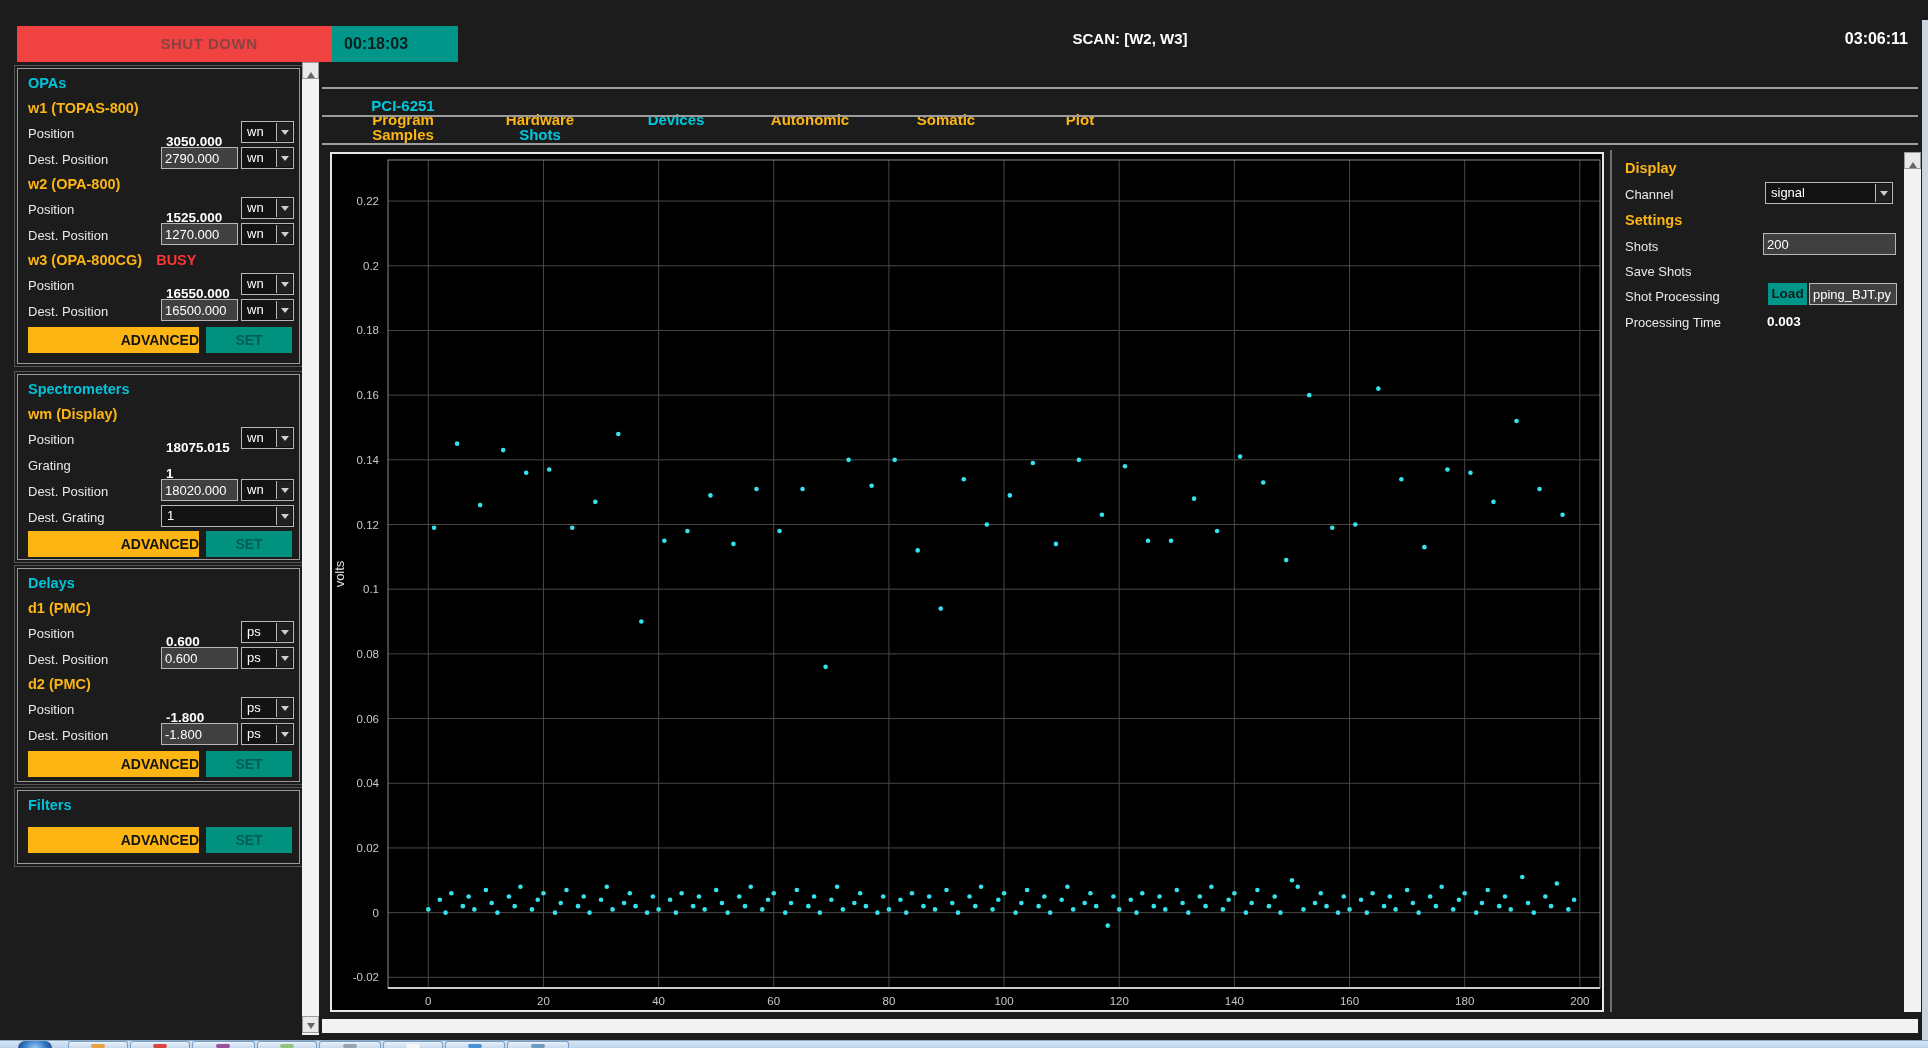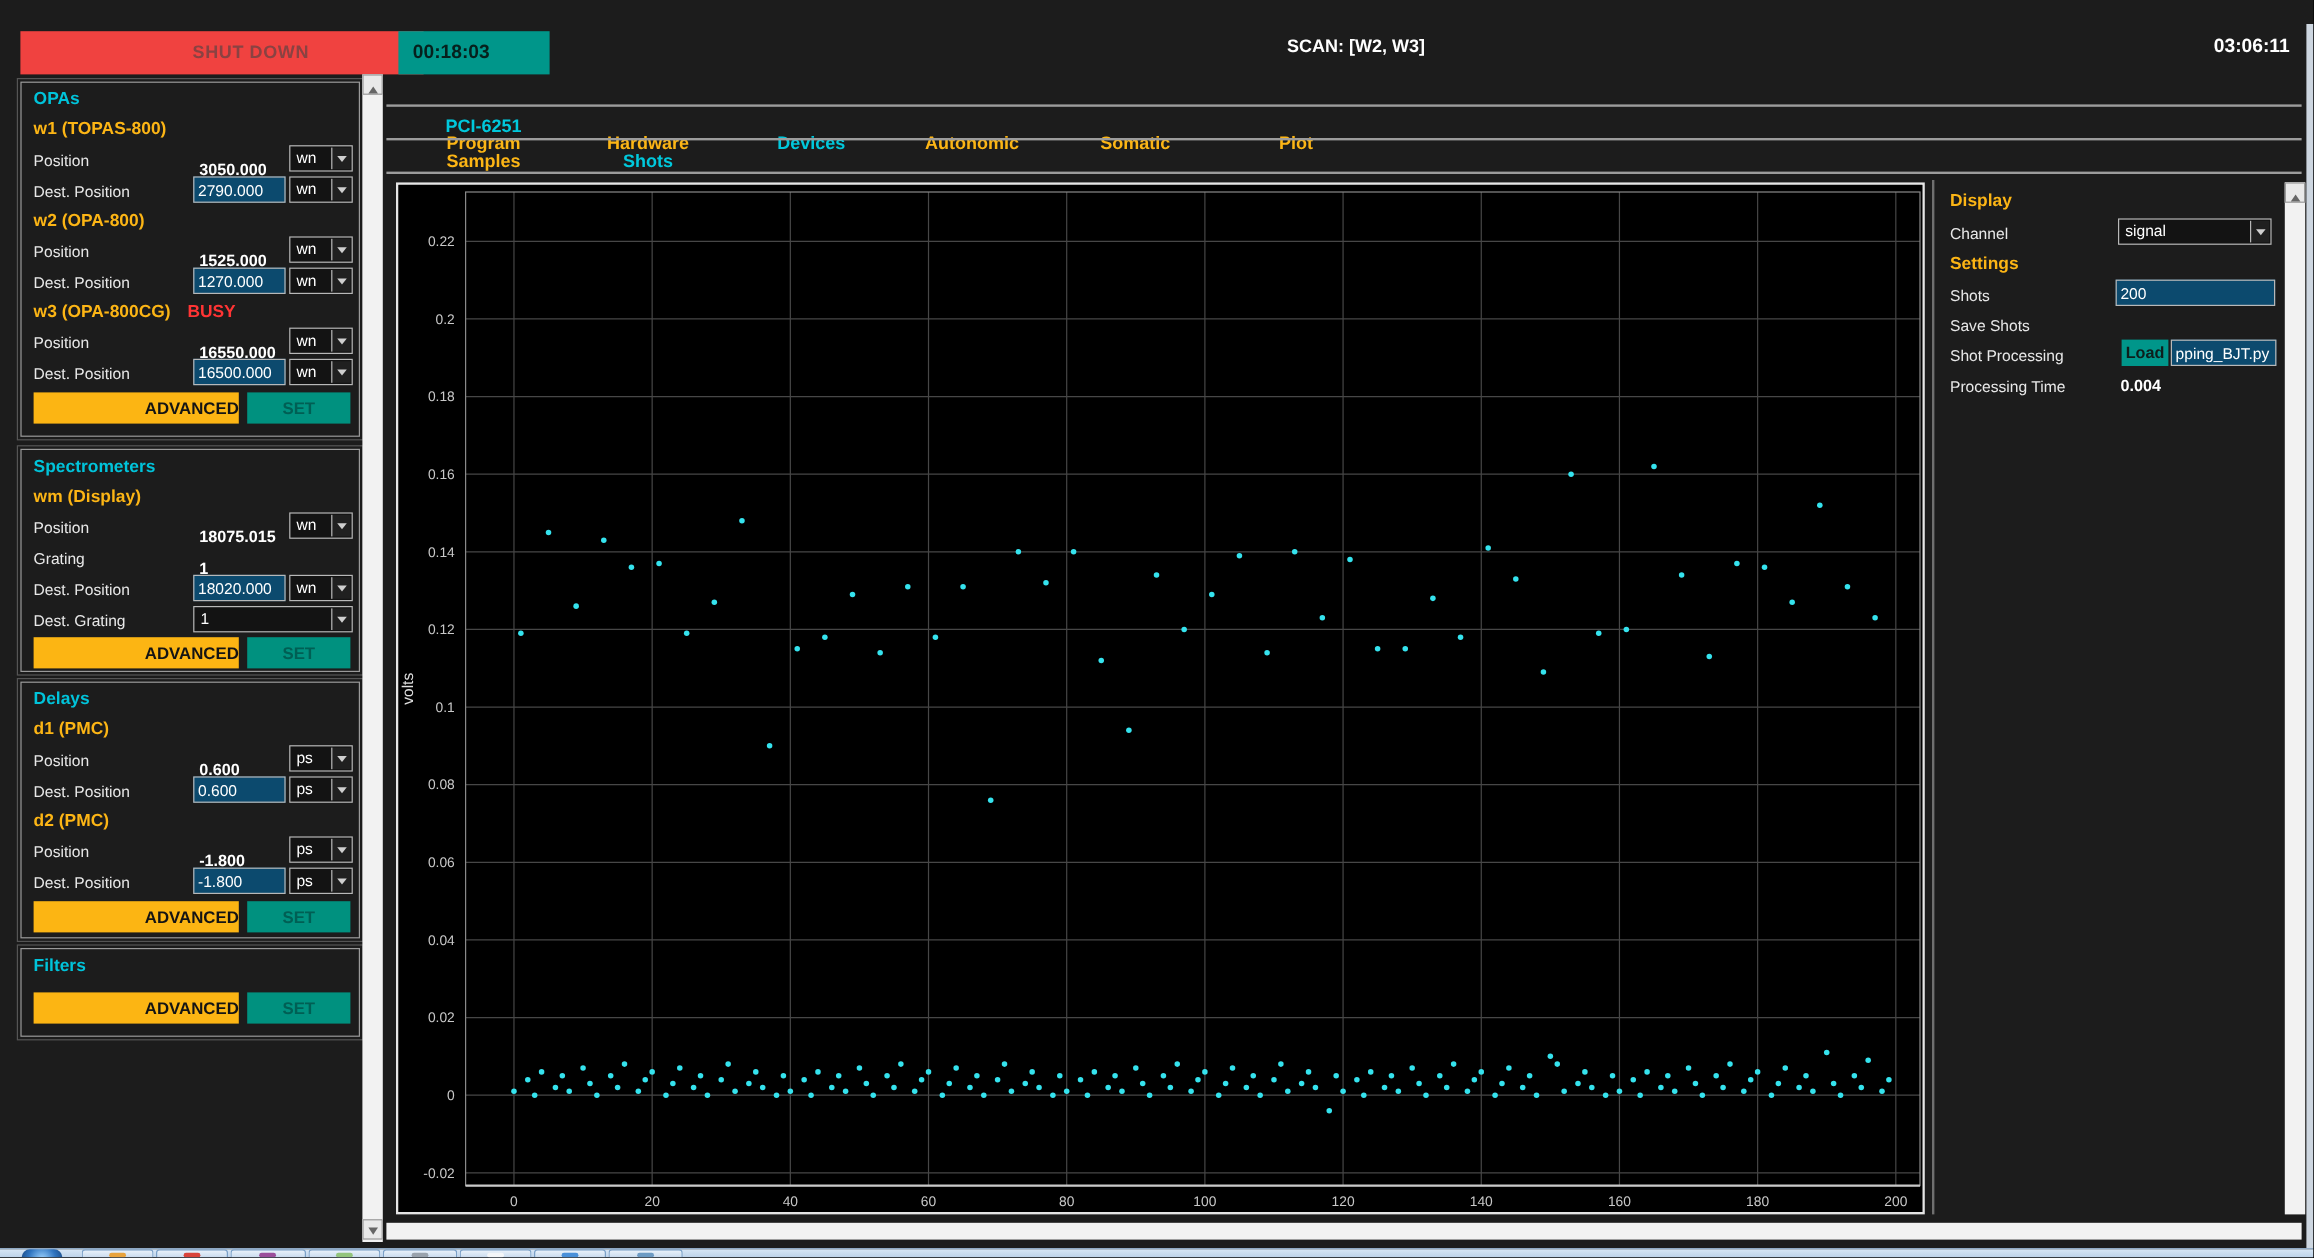--- a/index.html
+++ b/index.html
@@ -27,21 +27,21 @@
   #clock{left:1700px;top:30px;width:208px;text-align:right;color:#fff;font-weight:bold;font-size:16px;}
   
   .group{left:17px;width:283px;background:#1c1c1c;border:1px solid #9a9a9a;
     outline:1px solid #555;outline-offset:2px;box-sizing:border-box;}
   .gtitle{position:absolute;left:10px;color:#00c3da;font-weight:bold;font-size:14.5px;}
   .dname{position:absolute;left:10px;color:#fcb515;font-weight:bold;font-size:14.5px;}
   .busy{color:#ff3434;font-weight:bold;font-size:14.5px;margin-left:14px;}
   .rlabel{position:absolute;left:10px;color:#e8e8e8;font-size:13px;}
   .rval{position:absolute;left:148px;color:#fff;font-weight:bold;font-size:13.5px;white-space:nowrap;
     max-width:88px;overflow:hidden;margin-top:10px;}
-  .tin{position:absolute;background:#0c4a6e;border:1px solid #b8b8b8;color:#fff;font-size:13px;
+  .tin{position:absolute;background:#404040;border:1px solid #b8b8b8;color:#fff;font-size:13px;
     padding:0 3px;height:22px;box-sizing:border-box;font-family:"Liberation Sans",sans-serif;}
   .combo{position:absolute;height:22px;background:#131313;border:1px solid #b8b8b8;box-sizing:border-box;}
   .combo .cval{position:absolute;left:5px;top:2px;color:#fff;font-size:13px;}
   .carr{position:absolute;right:1px;top:1px;width:15px;height:18px;border-left:1px solid #b8b8b8;
     background:#202020;}
   .carr:after{content:"";position:absolute;left:3.5px;top:7px;border:4px solid transparent;border-top:5px solid #cfcfcf;}
   .btn-adv{position:absolute;left:10px;width:171px;height:26px;background:#fcb513;color:#141414;
     font-weight:bold;font-size:14px;text-align:right;line-height:26px;}
   .btn-set{position:absolute;left:188px;width:86px;height:26px;background:#00917f;color:#005f54;
     font-weight:bold;font-size:14px;text-align:center;line-height:26px;}
@@ -485,21 +485,21 @@
       <span class="carr"></span>
     </div>
   <div class="rp-h" style="left:1625px;top:212px;">Settings</div>
   <div class="rp-l" style="left:1625px;top:239px;">Shots</div>
   <input class="tin" style="left: 1763px; top: 233px; width: 133px;" value="200">
   <div class="rp-l" style="left:1625px;top:264px;">Save Shots</div>
   <div class="rp-l" style="left:1625px;top:289px;">Shot Processing</div>
   <div class="abs" id="loadbtn">Load</div>
   <input class="tin" style="left: 1809px; top: 283px; width: 88px;" value="pping_BJT.py">
   <div class="rp-l" style="left:1625px;top:315px;">Processing Time</div>
-  <div class="rp-v" style="left:1767px;top:314px;">0.004</div>
+  <div class="rp-v" style="left:1767px;top:314px;">0.003</div>
 
   <div class="abs sb-track" style="left:1904px;top:152px;width:17px;height:860px;"></div>
   <div class="abs sb-btn" style="left:1904px;top:152px;width:17px;height:17px;">
       <span class="tri-up"></span>
     </div>
 
   <div class="abs sb-track" style="left:322px;top:1019px;width:1596px;height:14px;"></div>
 
   <div class="abs" style="left:1922px;top:20px;width:6px;height:1020px;background:#cdd6e0;"></div>
 

